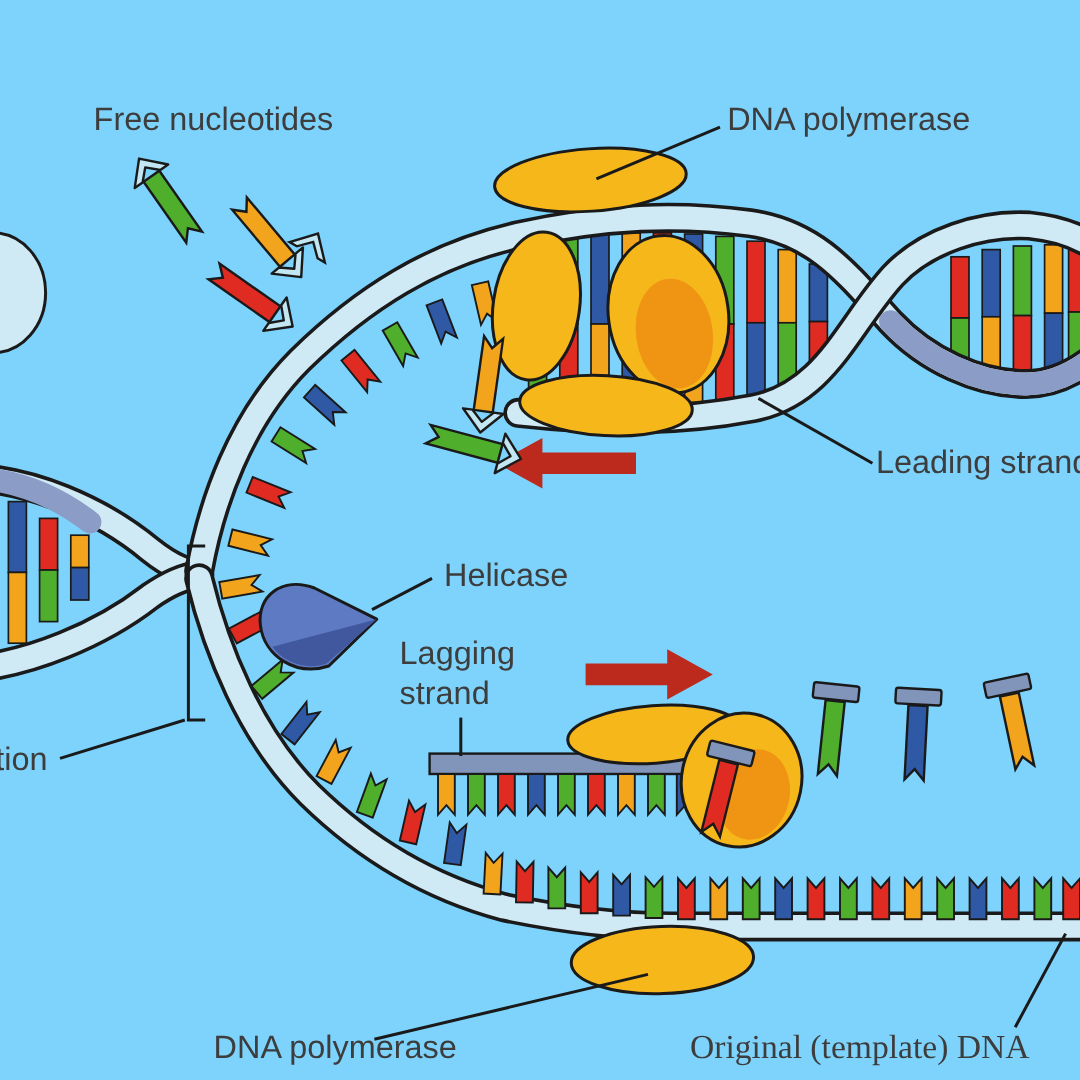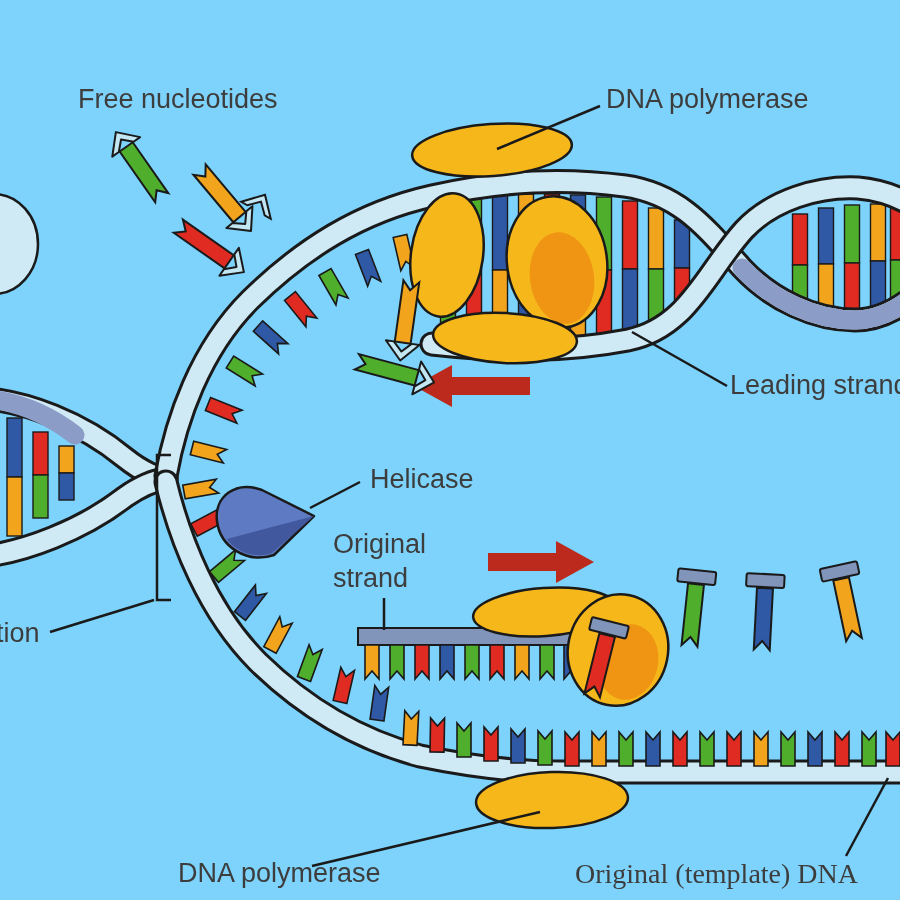--- a/index.html
+++ b/index.html
@@ -211,17 +211,17 @@
     <path class="conn" d="M 171 455 L 157 455 L 157 600 L 171 600"></path>
     <path class="conn" d="M 312 866 L 540 812"></path>
     <path class="conn" d="M 846 856 L 888 778"></path>
   </g>
 </svg>
 
   <div class="lbl" id="lbl-free">Free nucleotides</div>
   <div class="lbl" id="lbl-poly-top">DNA polymerase</div>
   <div class="lbl" id="lbl-leading">Leading strand</div>
   <div class="lbl" id="lbl-helicase">Helicase</div>
-  <div class="lbl" id="lbl-lagging">Original strand</div>
+  <div class="lbl" id="lbl-lagging">Lagging strand</div>
   <div class="lbl" id="lbl-replication">Replication</div>
   <div class="lbl" id="lbl-poly-bottom">DNA polymerase</div>
   <div class="lbl" id="lbl-original">Original (template) DNA</div>
 </div>
 
 </body></html>

